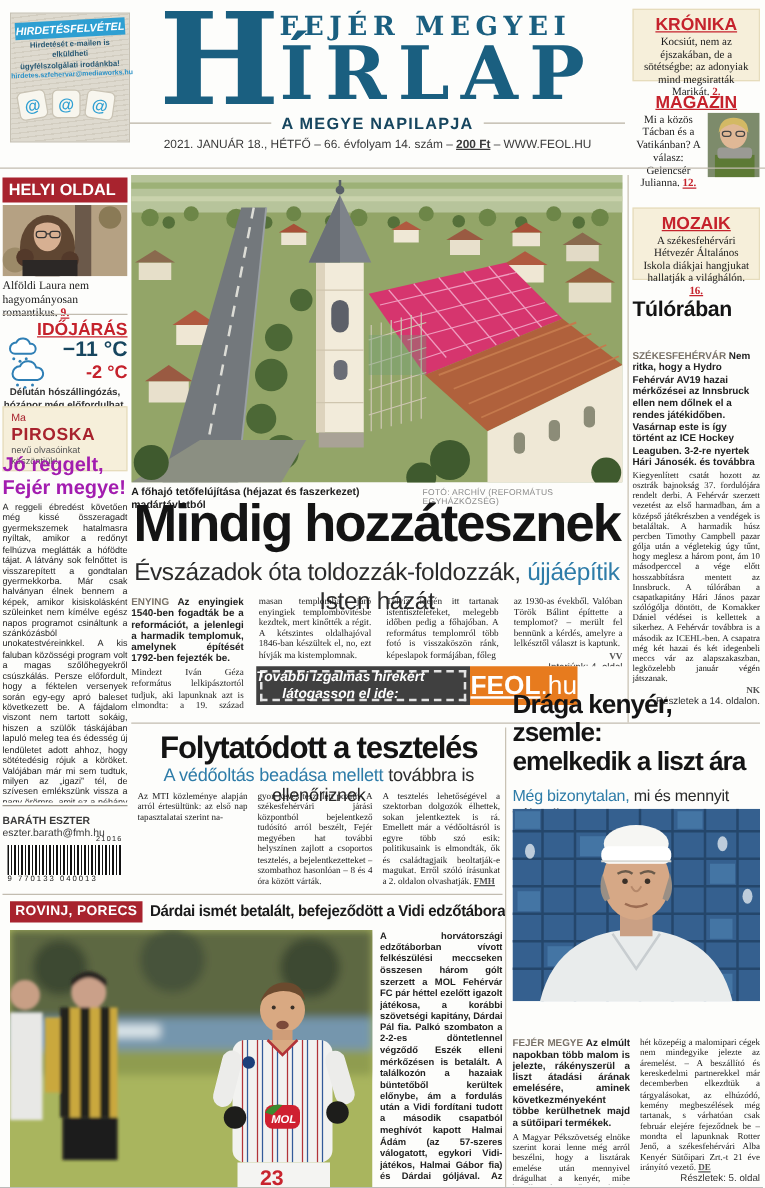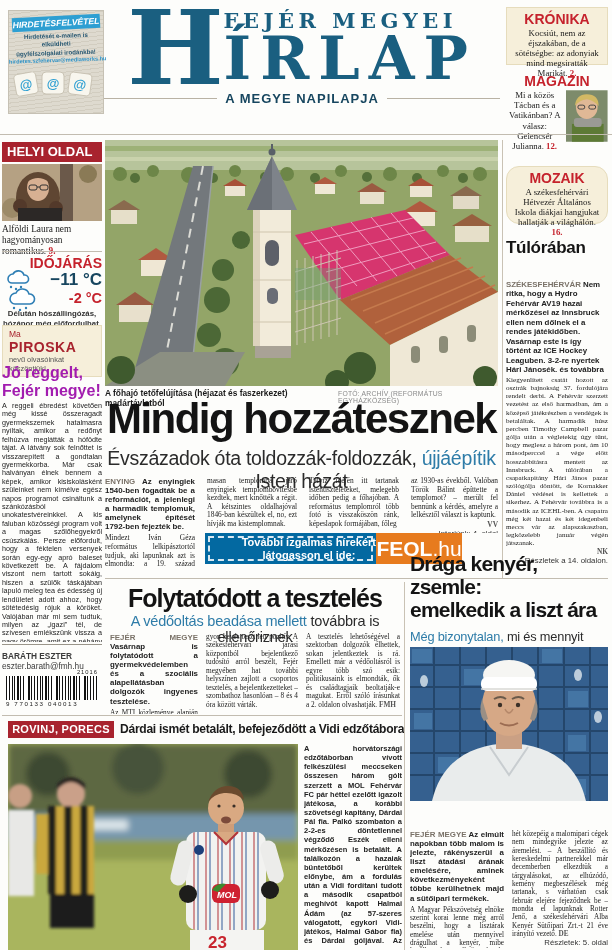--- a/index.html
+++ b/index.html
@@ -1,20 +1,20 @@
 <!DOCTYPE html>
 <html><head>
 <meta charset="utf-8">
 <style>
   html,body{margin:0;padding:0;background:#888;}
   .page{position:relative;width:612px;height:950px;background:#fdfdfb;overflow:hidden;
         font-family:"Liberation Sans",sans-serif;color:#1a1a1a;margin:0 auto;}
   .abs{position:absolute;}
   .ser{font-family:"Liberation Serif",serif;}
-  .b{font-weight:bold;}
+  .b{font-weight:bold;text-decoration:underline;}
   .red{color:#c5222c;}
   .blue{color:#2e7ca8;}
   .ctr{text-align:center;}
   .just{text-align:justify;}
   .hide{overflow:hidden;}
   .cream{background:#f6efda;border:1px solid #e6dcbc;}
   .hline{background:#c2bcb0;height:1px;}
   .vline{background:#c9c2b4;width:1px;}
 
   
@@ -35,21 +35,21 @@
   .tagline-row .tl{flex:1;height:1px;background:#b9b2a4;}
   .tagline{color:#17465f;font-weight:bold;font-size:13px;letter-spacing:1px;padding:0 8px;}
   .dateline{font-size:9.5px;color:#3a3a3a;margin-top:4px;}
 
   .kronika{left:506px;top:7px;width:102px;height:58px;padding:3px 5px;box-sizing:border-box;}
   .kr-title{font-size:14px;}
   .kr-text{font-size:8.8px;line-height:1.14;margin-top:1px;}
   .mag-title{left:506px;top:73px;width:102px;font-size:14px;}
   .mag-wrap{left:506px;top:90px;width:102px;display:flex;gap:3px;}
   .mag-text{width:58px;font-size:8.8px;line-height:1.16;text-align:center;}
-  .mozaik{left:506px;top:166px;width:102px;height:58px;padding:3px 5px;box-sizing:border-box;border-radius:13px;}
+  .mozaik{left:506px;top:166px;width:102px;height:58px;padding:3px 5px;box-sizing:border-box;}
 
   
   .helyi-banner{left:2px;top:142px;width:100px;height:20px;background:#a8232e;color:#fff;
                 font-weight:bold;font-size:13px;line-height:20px;padding-left:5px;box-sizing:border-box;}
   .helyi-caption{left:2px;top:224px;width:100px;font-size:9.3px;line-height:1.18;}
   .weather{left:2px;top:255px;width:100px;}
   .wx-title{font-size:14px;text-align:right;}
   .wx-low{font-size:17px;text-align:right;color:#17465f;font-weight:bold;line-height:1.1;}
   .wx-high{font-size:14.5px;text-align:right;font-weight:bold;line-height:1.15;}
   .wx-desc{font-size:7.8px;color:#333;text-align:center;margin-top:3px;line-height:1.2;font-weight:bold;}
@@ -75,21 +75,21 @@
   .credit{font-size:6.8px;color:#8a8a8a;letter-spacing:.2px;}
   .main-head{left:105px;top:397px;width:393px;font-size:42px;font-weight:bold;letter-spacing:-1.5px;
              text-align:center;color:#141414;line-height:1.05;}
   .main-sub{left:105px;top:447px;width:393px;font-size:19.5px;color:#2b2b2b;text-align:center;letter-spacing:-.3px;}
   .mcol{top:477px;font-size:7.4px;line-height:1.16;}
   .lead-p{font-size:7.9px;line-height:1.15;font-weight:bold;color:#222;font-family:"Liberation Sans",sans-serif;margin:0 0 3px 0;}
   .loc{color:#7a7268;font-weight:bold;}
   .byline-row{display:flex;justify-content:flex-end;font-weight:bold;color:#555;font-size:7.4px;margin-top:1px;}
   .ref-row{text-align:right;font-size:7.8px;color:#333;font-family:"Liberation Sans",sans-serif;}
   .feol{left:205px;top:533px;width:257px;height:31px;display:flex;}
-  .feol-blue{flex:1;background:#0369a1;position:relative;display:flex;align-items:center;justify-content:flex-end;}
+  .feol-blue{flex:1;background:#404040;position:relative;display:flex;align-items:center;justify-content:flex-start;font-style:italic;}
   .feol-dash{position:absolute;inset:3px;border:2px dashed rgba(255,255,255,.85);}
   .feol-text{color:#fff;font-weight:bold;font-size:11px;line-height:1.12;text-align:center;position:relative;}
   .feol-orange{width:86px;background:#e77b1e;color:#fff;display:flex;align-items:center;justify-content:center;font-size:21px;}
 
   
   .av-head{left:506px;top:238px;width:102px;font-size:17px;font-weight:bold;line-height:1.12;color:#141414;letter-spacing:-.3px;}
   .av-lead{left:506px;top:280px;width:102px;height:92px;font-size:7.9px;line-height:1.2;font-weight:bold;color:#222;}
   .av-body{left:506px;top:376px;width:102px;height:200px;font-size:7.1px;line-height:1.15;}
 
   
@@ -141,20 +141,23 @@
       <span class="mast-h">H</span>
       <span class="mast-stack">
         <span class="mast-pre">FEJÉR MEGYEI</span>
         <span class="mast-irlap">ÍRLAP</span>
       </span>
     </div>
     <div class="tagline-row">
       <span class="tl"></span>
       <span class="tagline">A MEGYE NAPILAPJA</span>
       <span class="tl"></span>
+    </div>
+    <div class="dateline">
+      <span>2021. JANUÁR 18., HÉTFŐ – 66. évfolyam 14. szám – </span><span class="b">200 Ft</span><span> – WWW.FEOL.HU</span>
     </div>
   </div>
 
   <div class="abs kronika cream">
     <div class="kr-title red b ctr">KRÓNIKA</div>
     <div class="kr-text ser ctr">
       <span>Kocsiút, nem az éjszakában, de a sötétségbe: az adonyiak mind megsiratták Marikát. </span><span class="red b">2.</span>
     </div>
   </div>
 
@@ -439,21 +442,20 @@
     <span class="byline-row">NK</span>
     <span class="ref-row" style="display:block">Részletek a 14. oldalon.</span>
   </div>
 
   <div class="abs hline" style="left:105px;top:578px;width:503px;"></div>
   <div class="abs t-head">Folytatódott a tesztelés</div>
   <div class="abs t-sub">
     <span class="blue">A védőoltás beadása mellett</span><span> továbbra is ellenőriznek</span>
   </div>
   <div class="abs tcol ser just hide" style="left:110px;width:88px;">
-    <p class="lead-p"><span class="loc">FEJÉR MEGYE</span><span> Vasárnap is folytatódott a gyermekvédelemben és a szociális alapellátásban dolgozók ingyenes tesztelése.</span></p>
     <span>Az MTI közleménye alapján arról értesültünk: az első nap tapasztalatai szerint na-</span>
   </div>
   <div class="abs tcol ser just hide" style="left:206px;width:92px;">gyon kevés teszt lett pozitív. A székesfehérvári járási központból bejelentkező tudósító arról beszélt, Fejér megyében hat további helyszínen zajlott a csoportos tesztelés, a bejelentkezetteket – szombathoz hasonlóan – 8 és 4 óra között várták.</div>
   <div class="abs tcol ser just hide" style="left:306px;width:94px;">
     <span>A tesztelés lehetőségével a szektorban dolgozók élhettek, sokan jelentkeztek is rá.</span> <span>Emellett már a védőoltásról is egyre több szó esik: politikusaink is elmondták, ők és családtagjaik beoltatják-e magukat. Erről szóló írásunkat a 2. oldalon olvashatják. </span><span class="b" style="color:#555">FMH</span>
   </div>
 
   <div class="abs hline" style="left:2px;top:715px;width:400px;"></div>
   <div class="abs v-kicker">ROVINJ, PORECS</div>
   <div class="abs v-head">Dárdai ismét betalált, befejeződött a Vidi edzőtábora</div>

